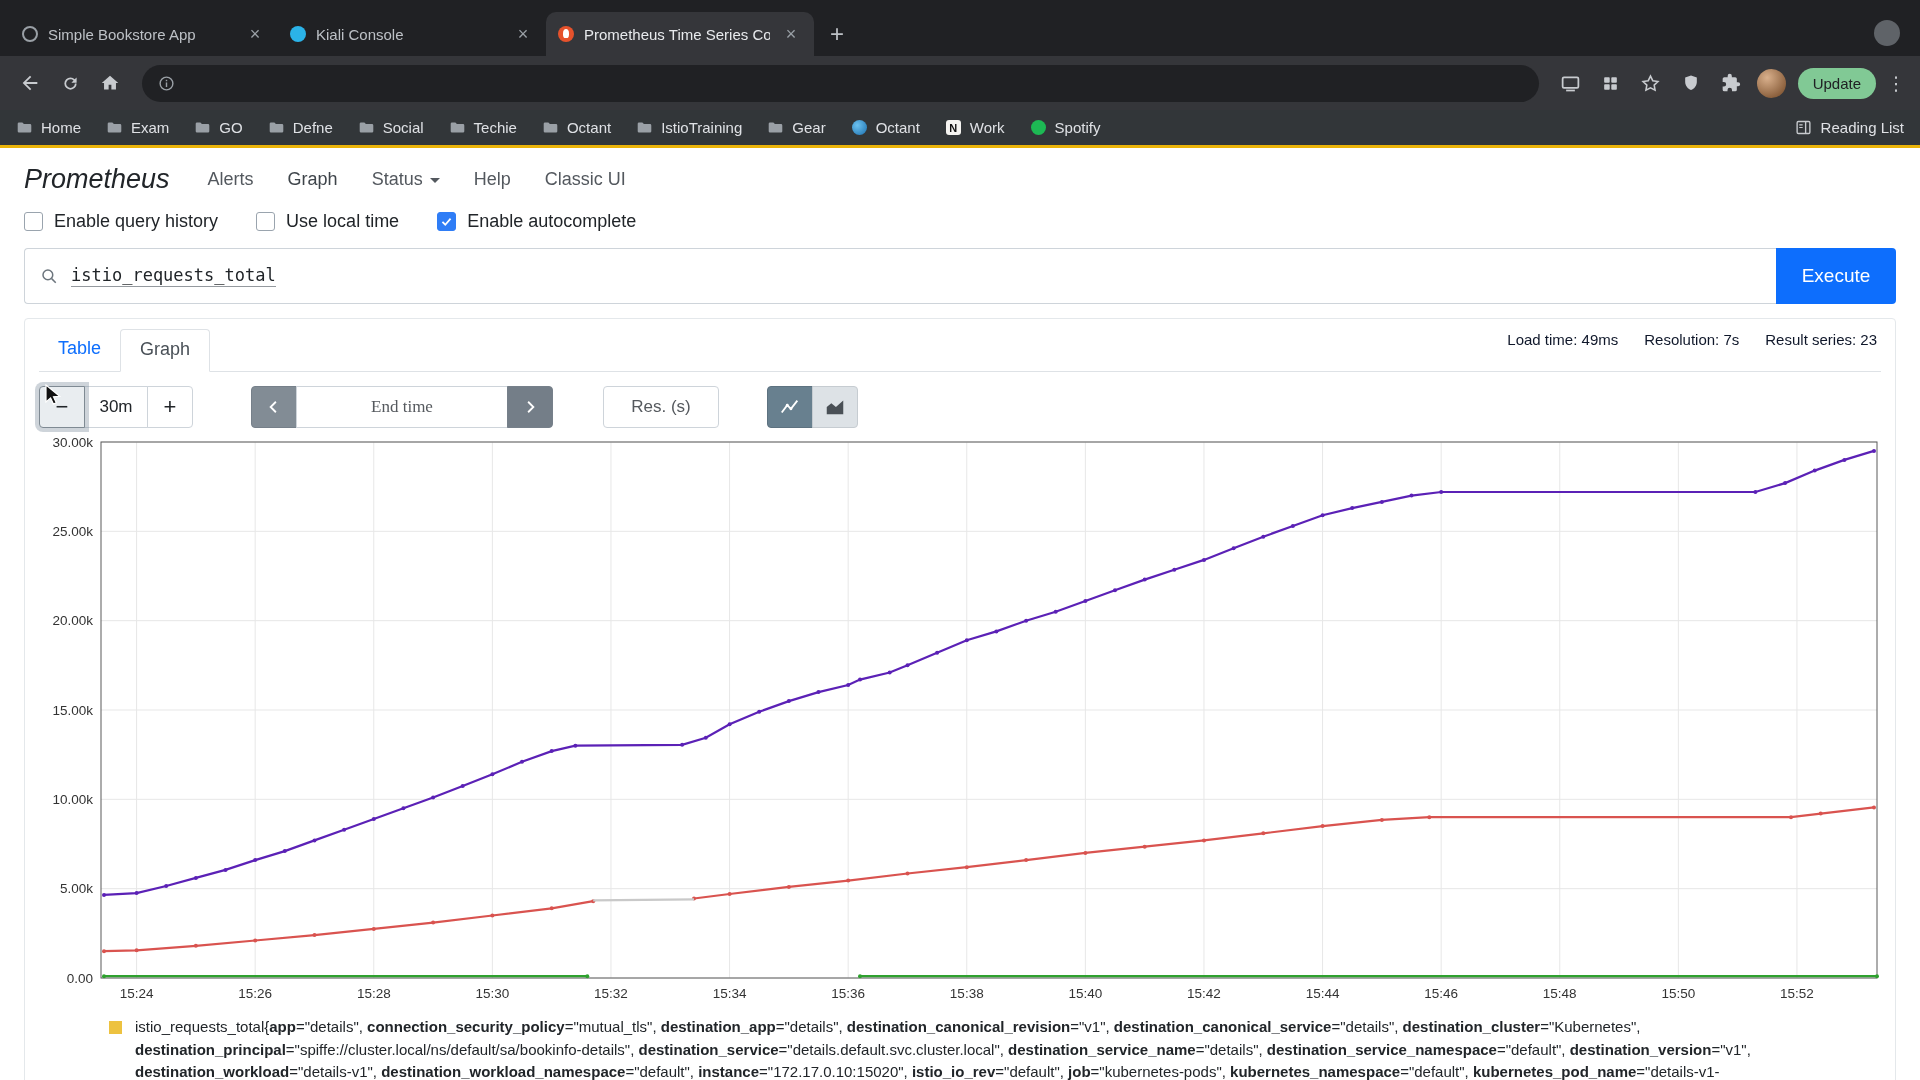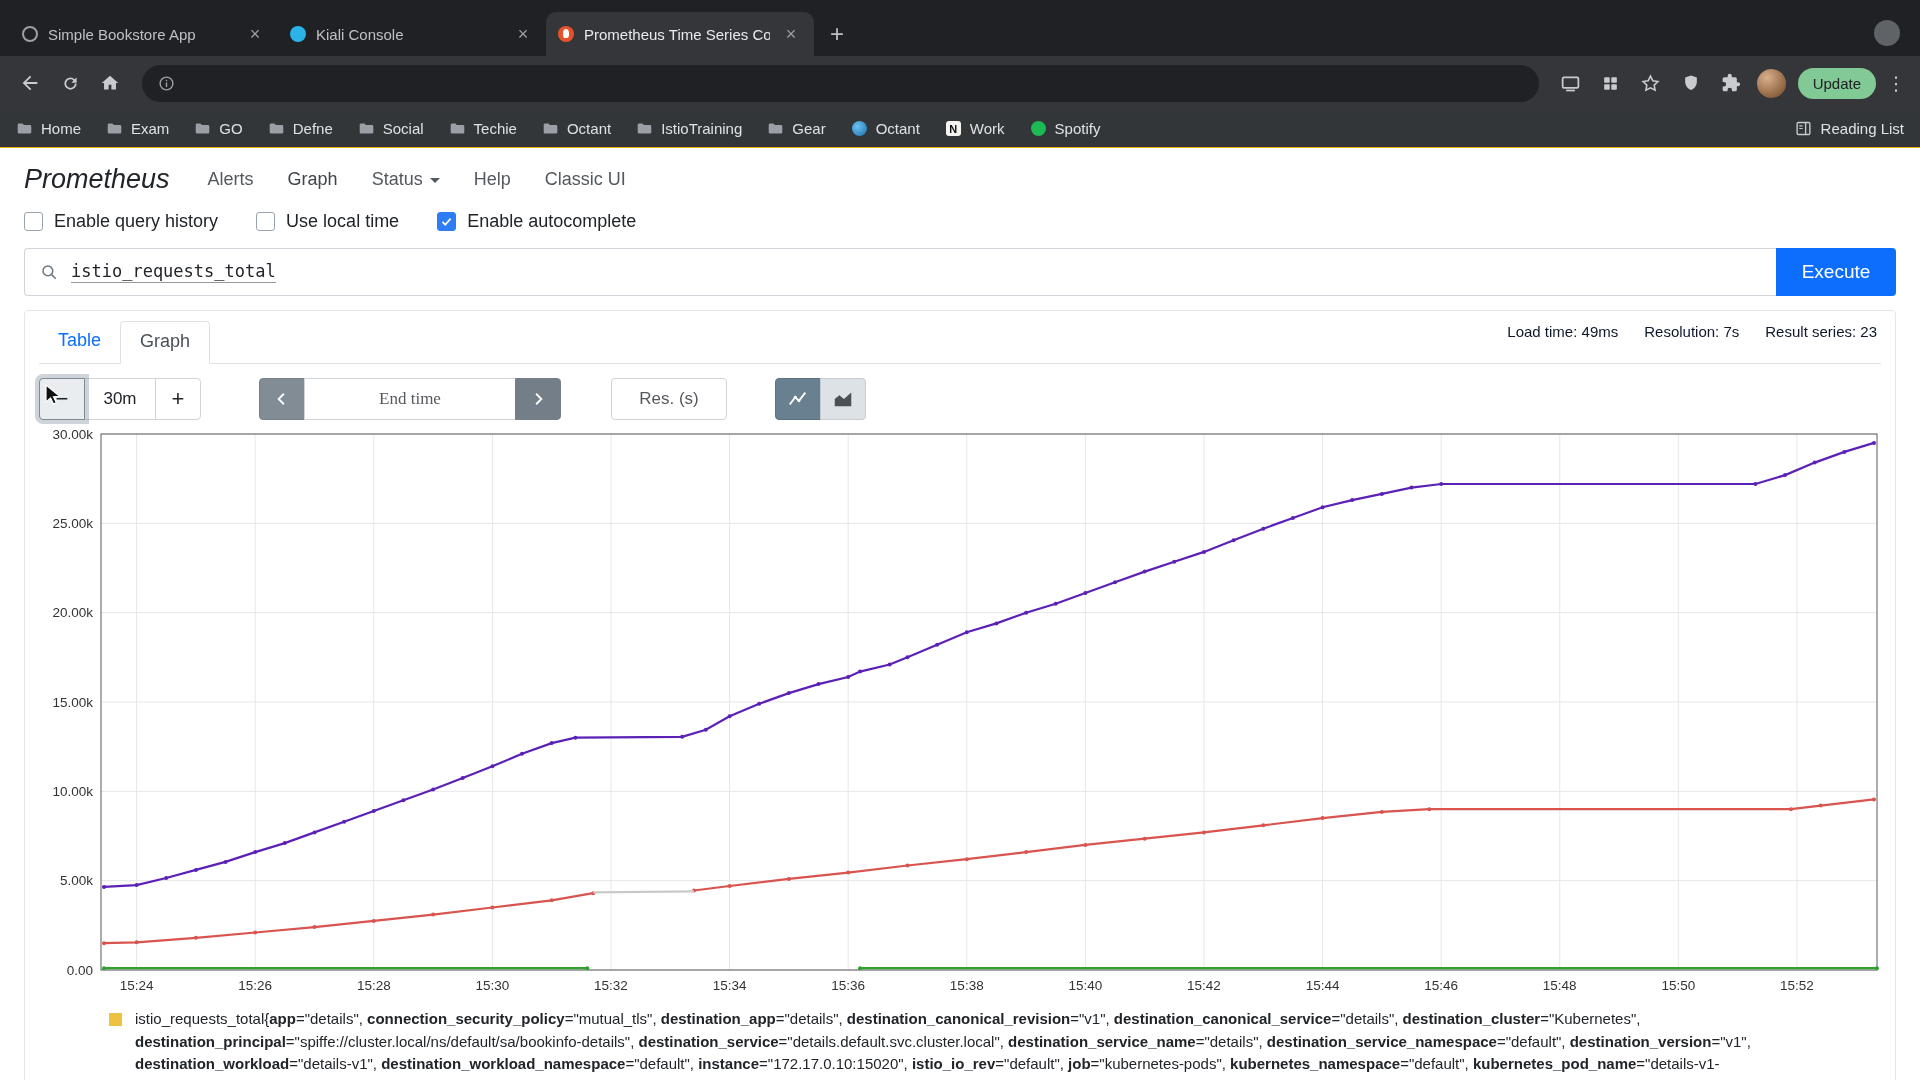--- a/index.html
+++ b/index.html
@@ -23,59 +23,59 @@
 
   .toolbar { height:54px; background:#35363a; display:flex; align-items:center; padding:0 12px; gap:4px; }
   .tool-icon { width:36px; height:36px; display:flex; align-items:center; justify-content:center; border-radius:50%; flex:0 0 36px; }
   .urlbar { flex:1; height:37px; background:#202124; border-radius:19px; display:flex; align-items:center; padding:0 16px; gap:11px; margin:0 10px; font-size:16.5px; white-space:nowrap; overflow:hidden; }
   .url-host { color:#e8eaed; }
   .url-path { color:#9aa0a6; }
   .avatar { width:29px; height:29px; border-radius:50%; background:radial-gradient(circle at 35% 30%, #d9b08c, #8a5f3c 75%); margin:0 4px; flex:0 0 29px; }
   .update-pill { background:#81c995; color:#202124; font-size:15px; padding:7px 15px; border-radius:17px; margin:0 4px; }
   .dots { color:#c8cbcf; font-size:19px; letter-spacing:0; width:24px; text-align:center; }
 
-  .bookmarks { height:38px; background:#323639; display:flex; padding:0 16px; gap:25px; color:#dfe1e5; font-size:15px; border-bottom:1px solid #eab308; }
+  .bookmarks { height:38px; background:#323639; display:flex; padding:0 16px; gap:25px; color:#dfe1e5; font-size:15px; border-bottom:3px solid #eab308; }
   .bm { display:flex; align-items:center; gap:8px; }
   .bm-icon { width:17px; height:17px; display:flex; align-items:center; justify-content:center; flex:0 0 17px; }
   .octant-dot { width:15px; height:15px; border-radius:50%; background:radial-gradient(circle at 35% 35%, #6cc2f0, #1b6fae); }
   .spotify-dot { width:15px; height:15px; border-radius:50%; background:#1db954; }
   .notion-sq { width:15px; height:15px; border-radius:3px; background:#f5f4f1; color:#111; font-size:11px; font-weight:bold; display:flex; align-items:center; justify-content:center; }
   .reading-list { margin-left:auto; display:flex; align-items:center; gap:9px; }
 
   
   .prom-nav { display:flex; align-items:center; padding:16px 24px 8px; gap:34px; }
   .brand { font-size:27px; color:#212529; margin-right:4px;font-style:italic; }
   .navlink { font-size:18px; color:#53585e; display:flex; align-items:center; gap:7px; }
   .navlink.current { color:#3e444a; }
   .caret { width:0; height:0; border-left:5px solid transparent; border-right:5px solid transparent; border-top:5px solid #53585e; margin-top:2px; }
 
   .options { display:flex; align-items:center; gap:38px; padding:8px 24px 0; }
   .opt { display:flex; align-items:center; gap:11px; font-size:18px; color:#212529; }
   .cb { width:19px; height:19px; border:1px solid #9aa4ae; border-radius:3px; background:#fff; display:flex; align-items:center; justify-content:center; }
   .cb.checked { background:#2f7df6; border-color:#2f7df6; }
 
-  .query-row { display:flex; margin:16px 24px 0; height:48px; }
+  .query-row { display:flex; margin:16px 24px 0; height:56px; }
   .query-input { flex:1; border:1px solid #ced4da; border-right:none; border-radius:4px 0 0 4px; display:flex; align-items:center; padding:0 15px; gap:13px; background:#fff; }
   .query-text { font-family:"DejaVu Sans Mono", monospace; font-size:17px; color:#212529; border-bottom:1.5px solid #94999e; padding-bottom:1px; }
   .execute-btn { width:120px; background:#0d6efd; color:#fff; font-size:19px; border:none; border-radius:0 4px 4px 0; cursor:pointer; font-family:inherit; }
 
   .card { margin:14px 24px 0; border:1px solid #e4e8eb; border-radius:4px; padding:10px 14px 0; position:relative; }
   .stats { position:absolute; top:12px; right:18px; display:flex; gap:26px; font-size:15px; color:#0f172a; }
   .navtabs { display:flex; border-bottom:1px solid #dee2e6; }
   .navtab { padding:9px 19px 11px; font-size:18px; cursor:default; }
   .navtab.table { color:#0d6efd; }
   .navtab.graph { color:#495057; background:#fff; border:1px solid #dee2e6; border-bottom:1px solid #fff; border-radius:4px 4px 0 0; margin-bottom:-1px; }
 
   .controls { display:flex; align-items:center; margin-top:14px; }
   .btn, .ctl-input { height:42px; border:1px solid #ced4da; background:#fff; font-size:18px; color:#212529; font-family:inherit; }
   .btn { display:flex; align-items:center; justify-content:center; cursor:pointer; }
   .btn-step { width:46px; font-size:22px; }
   .minus-btn { background:#e9edf0; border-color:#7f8a93; box-shadow:0 0 0 4px rgba(114,131,148,.35); border-radius:4px 0 0 4px; position:relative; z-index:2; }
   .plus-btn { border-radius:0 4px 4px 0; margin-left:-1px; }
-  .range-input { width:72px; text-align:center; margin-left:-1px; font-size:17px; }
+  .range-input { width:64px; text-align:center; margin-left:-1px; font-size:17px; }
   .grp { display:flex; }
   .grp-time { margin-left:58px;font-family:Liberation Serif, serif; }
   .nav-btn { width:46px; background:#828c95; border-color:#76808a; }
   .prev-btn { border-radius:4px 0 0 4px; }
   .next-btn { border-radius:0 4px 4px 0; margin-left:-1px; background:#747e88; }
   .endtime-input { width:212px; text-align:center; margin-left:-1px; font-size:17px; }
   .grp-res { margin-left:50px; }
   .res-input { width:116px; border-radius:4px; text-align:center; font-size:17px; }
   .ctl-input::placeholder { color:#55595e; opacity:1; }
   .grp-charttype { margin-left:48px; }

